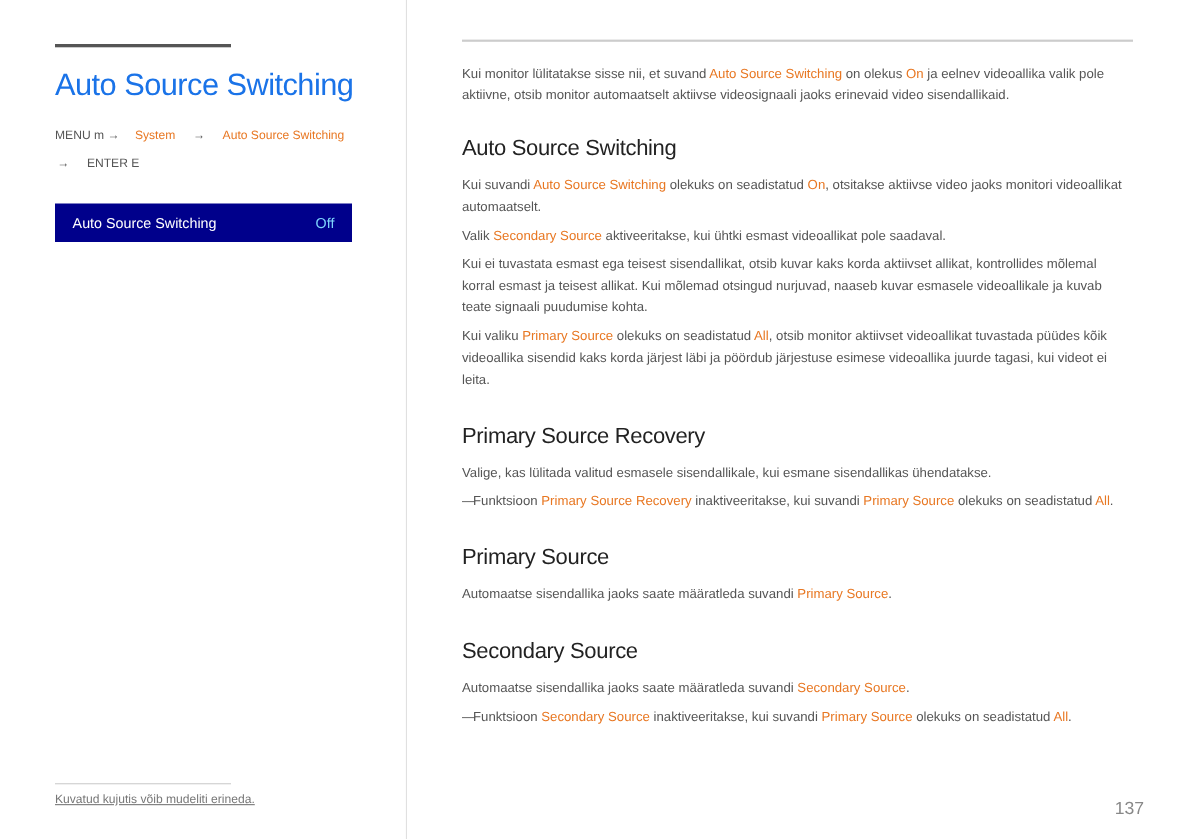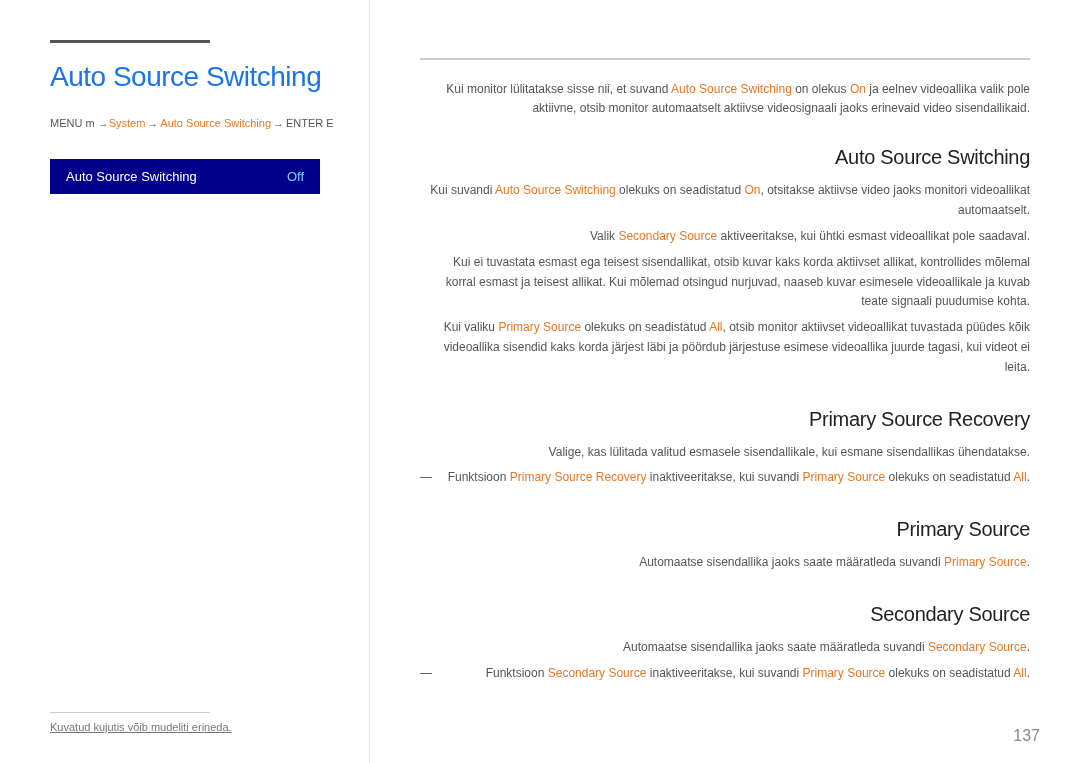--- a/index.html
+++ b/index.html
@@ -45,21 +45,21 @@
       letter-spacing: -0.5px;
     }
 
     .breadcrumb {
       font-size: 11px;
       color: #555;
       margin-bottom: 30px;
       display: flex;
       align-items: center;
       flex-wrap: wrap;
-      gap: 0;
+      gap: 14px;
     }
 
     .breadcrumb .menu-text {
       color: #555;
     }
 
     .breadcrumb .arrow {
       color: #555;
       margin: 0 2px;
     }
@@ -97,23 +97,22 @@
 
     .caption-note {
       font-size: 11px;
       color: #777;
       text-decoration: underline;
     }
 
     
     .right-panel {
       flex: 1;
-      padding: 58px 50px 40px 50px;
+      padding: 36px 50px 40px 50px;
       overflow-y: auto;
-      text-align: right;
     }
 
     .top-line-right {
       width: 100%;
       height: 2px;
       background: #ccc;
       margin-bottom: 20px;
     }
 
     .intro-text {
@@ -205,21 +204,21 @@
     </p>
 
     <h2 class="section-title">Auto Source Switching</h2>
     <p class="section-body">
       Kui suvandi <span class="orange">Auto Source Switching</span> olekuks on seadistatud <span class="orange">On</span>, otsitakse aktiivse video jaoks monitori videoallikat automaatselt.
     </p>
     <p class="section-body">
       Valik <span class="orange">Secondary Source</span> aktiveeritakse, kui ühtki esmast videoallikat pole saadaval.
     </p>
     <p class="section-body">
-      Kui ei tuvastata esmast ega teisest sisendallikat, otsib kuvar kaks korda aktiivset allikat, kontrollides mõlemal korral esmast ja teisest allikat. Kui mõlemad otsingud nurjuvad, naaseb kuvar esimesele videoallikale ja kuvab teate signaali puudumise kohta.
+      Kui ei tuvastata esmast ega teisest sisendallikat, otsib kuvar kaks korda aktiivset allikat, kontrollides mõlemal korral esmast ja teisest allikat. Kui mõlemad otsingud nurjuvad, naaseb kuvar esmasele videoallikale ja kuvab teate signaali puudumise kohta.
     </p>
     <p class="section-body">
       Kui valiku <span class="orange">Primary Source</span> olekuks on seadistatud <span class="orange">All</span>, otsib monitor aktiivset videoallikat tuvastada püüdes kõik videoallika sisendid kaks korda järjest läbi ja pöördub järjestuse esimese videoallika juurde tagasi, kui videot ei leita.
     </p>
 
     <div class="section-divider"></div>
 
     <h2 class="section-title">Primary Source Recovery</h2>
     <p class="section-body">
       Valige, kas lülitada valitud esmasele sisendallikale, kui esmane sisendallikas ühendatakse.

